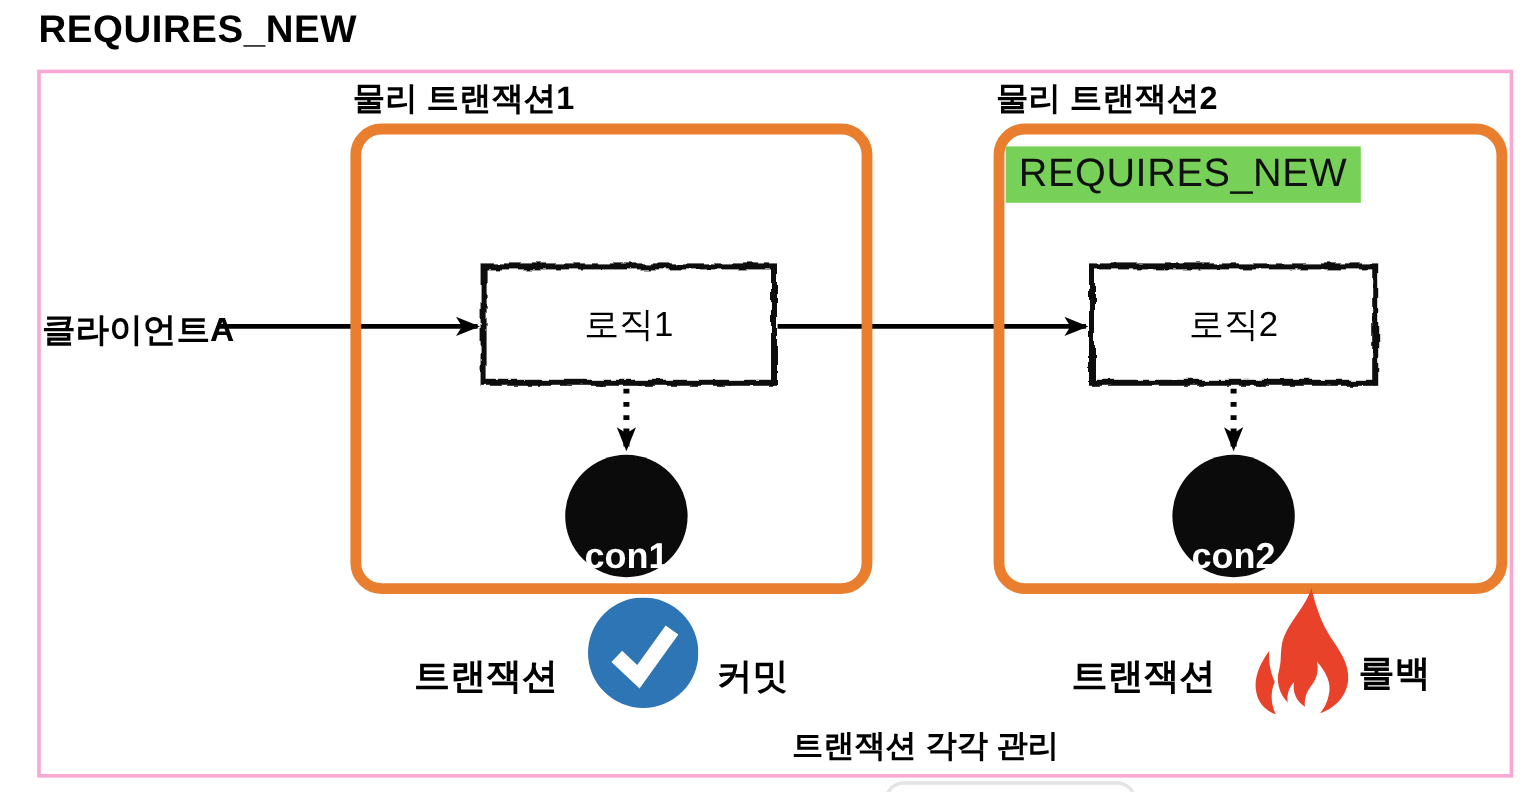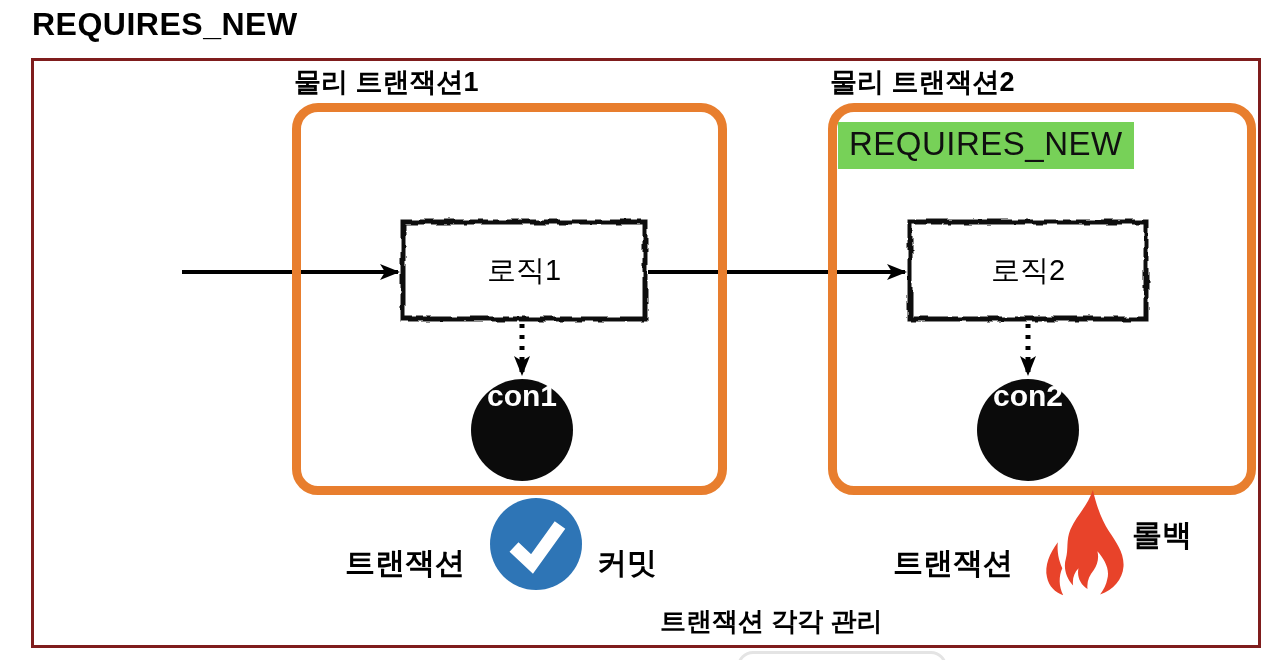--- a/index.html
+++ b/index.html
@@ -6,21 +6,21 @@
   body{
     width:1282px;height:660px;position:relative;overflow:hidden;
     background:#ffffff;font-family:"Liberation Sans", sans-serif;color:#000;
   }
   .page-title{
     position:absolute;left:32px;top:6px;
     font-size:32px;font-weight:800;letter-spacing:.5px;color:#000;
   }
   .frame{
     position:absolute;left:31px;top:58px;width:1224px;height:584px;
-    border:3px solid #7f1d1d;background:#fff;
+    border:3px solid #f9a8d4;background:#fff;
   }
   .frame *{box-sizing:border-box;}
   .abs{position:absolute;}
   .tx-title{
     font-size:27px;font-weight:700;white-space:nowrap;z-index:3;
   }
   .orange-box{
     border:9px solid #e87e2e;border-radius:26px;background:transparent;z-index:2;
   }
   .green-tag{
@@ -30,21 +30,21 @@
   }
   .client-label{
     font-size:28px;font-weight:700;white-space:nowrap;z-index:3;
   }
   .logic-label{
     display:flex;align-items:center;justify-content:center;
     font-size:29px;font-weight:400;z-index:3;
   }
   .con-circle{
     width:102px;height:102px;border-radius:50%;background:#0b0b0b;
-    display:flex;align-items:flex-start;justify-content:center;
+    display:flex;align-items:flex-end;justify-content:center;
     color:#fff;font-size:30px;font-weight:700;z-index:3;
   }
   .status-text{
     font-size:30px;font-weight:700;white-space:nowrap;z-index:3;margin-top:22px;
   }
   .caption{
     font-size:26px;font-weight:700;white-space:nowrap;z-index:3;
   }
   .svg-layer{position:absolute;left:0;top:0;z-index:1;}
   .icon-wrap{z-index:4;}
@@ -81,20 +81,21 @@
     <rect x="876" y="161" width="236" height="97" fill="#fff" stroke="#111" stroke-width="5" filter="url(#rough)"></rect>
   </svg>
 
   <div class="abs tx-title" style="left:260px;top:3px">물리 트랜잭션1</div>
   <div class="abs orange-box" style="left:258px;top:42px;width:435px;height:392px"></div>
 
   <div class="abs tx-title" style="left:796px;top:3px">물리 트랜잭션2</div>
   <div class="abs orange-box" style="left:794px;top:42px;width:428px;height:392px"></div>
   <div class="abs green-tag" style="left:804px;top:61px">REQUIRES_NEW</div>
 
+  <div class="abs client-label" style="left:1px;top:195px">클라이언트A</div>
 
   <div class="abs logic-label" style="left:369px;top:161px;width:242px;height:97px">로직1</div>
   <div class="abs logic-label" style="left:876px;top:161px;width:236px;height:97px">로직2</div>
 
   <div class="abs con-circle" style="left:437px;top:318px">
     <span>con1</span>
   </div>
   <div class="abs con-circle" style="left:943px;top:318px">
     <span>con2</span>
   </div>
@@ -124,18 +125,18 @@
         C79 111 89 99 90 85
         C91 70 82 58 74 46
         C66 34 60 18 56 0 Z"></path>
       <path fill="#e8432a" d="M17 58
         C8 70 2 84 5 97
         C7 107 14 114 23 117
         C18 107 18 96 22 87
         C18 78 16 68 17 58 Z"></path>
     </svg>
   </div>
-  <div class="abs status-text" style="left:1098px;top:432px">롤백</div>
+  <div class="abs status-text" style="left:1098px;top:458px">롤백</div>
 
   <div class="abs caption" style="left:626px;top:543px">트랜잭션 각각 관리</div>
 </div>
 
 <div class="cropped-card"></div>
 
 </body></html>

